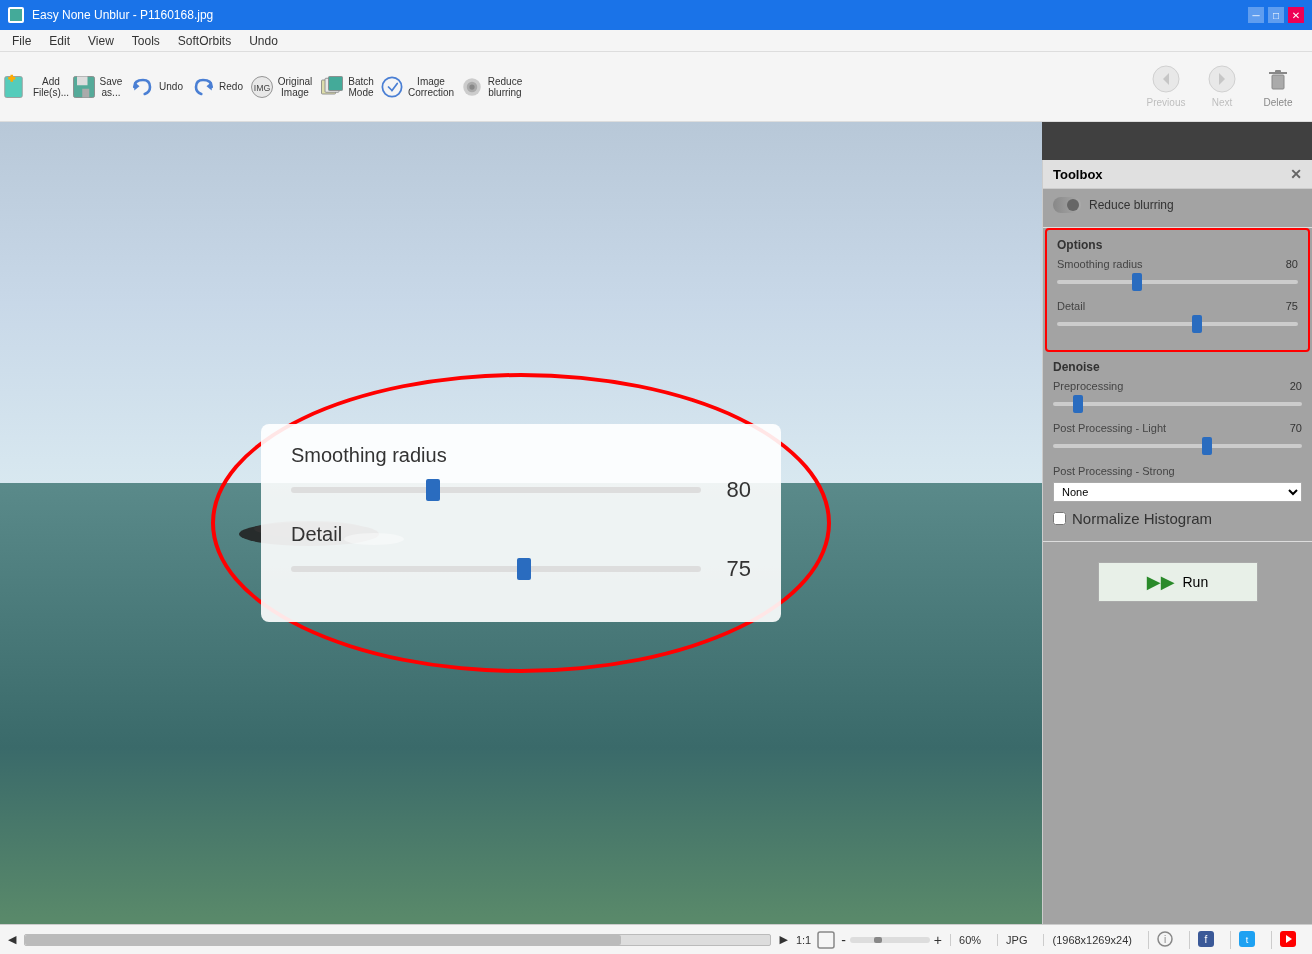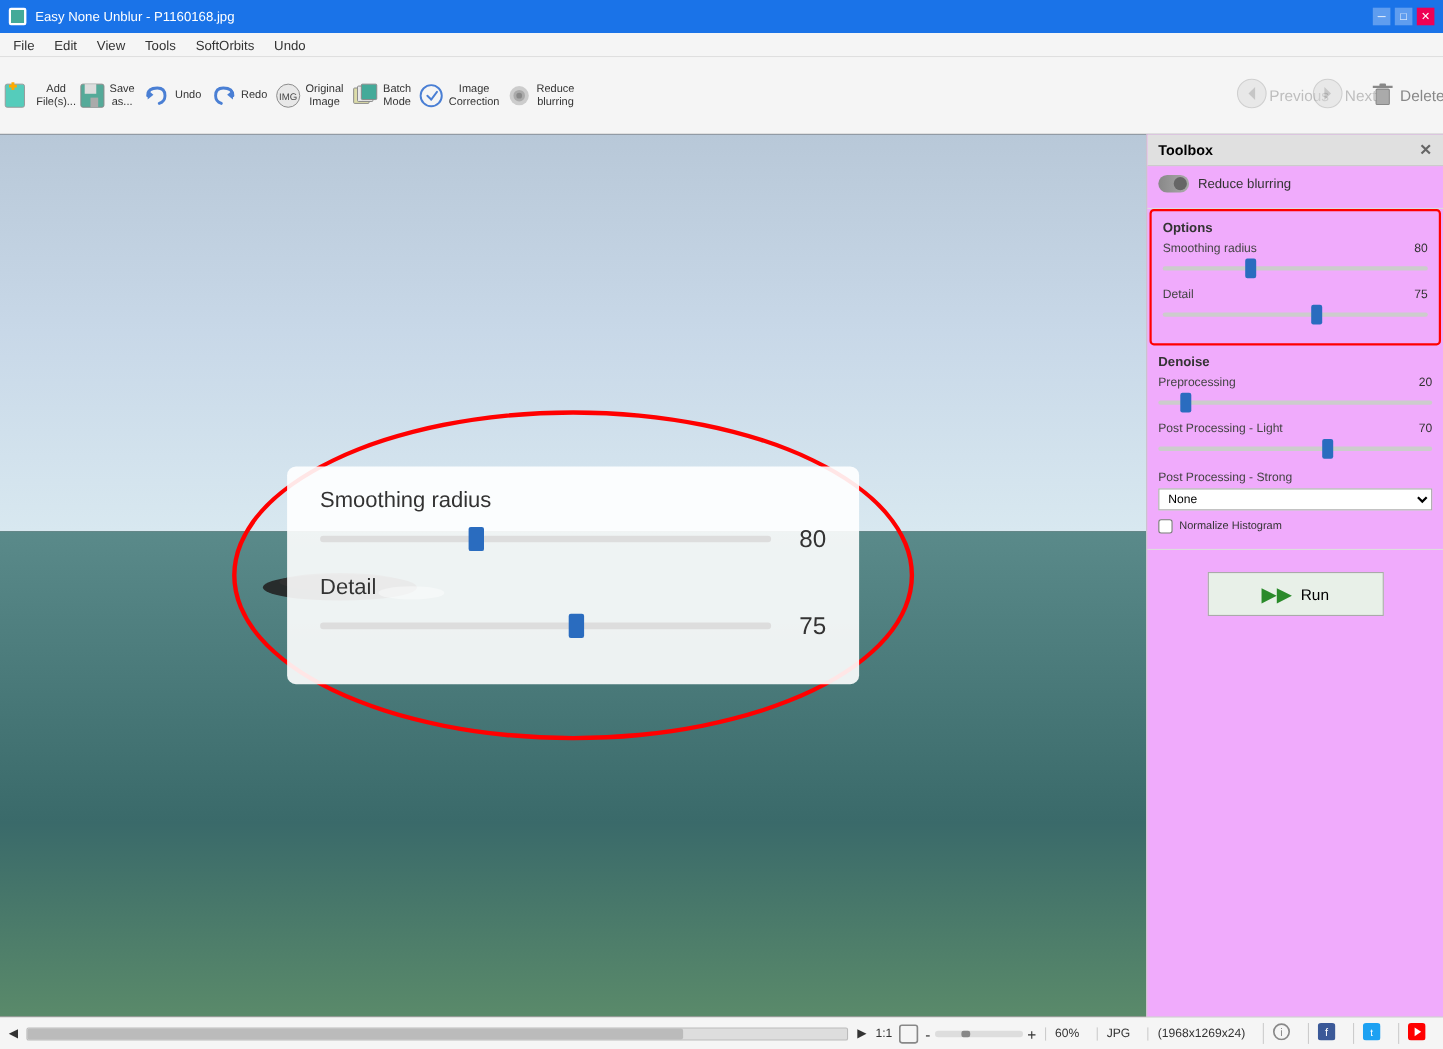--- a/index.html
+++ b/index.html
@@ -58,28 +58,28 @@
       border: 1px solid transparent;
       padding: 4px;
       font-size: 10px;
       color: #333;
       gap: 2px;
     }
     .toolbar-icon { width: 32px; height: 32px; display: flex; align-items: center; justify-content: center; }
     .toolbar-right { margin-left: auto; display: flex; align-items: center; gap: 4px; }
     .toolbar-right-btn {
       display: flex;
-      flex-direction: row;
+      flex-direction: column;
       align-items: center;
       justify-content: center;
       width: 52px;
       height: 60px;
       cursor: pointer;
       color: #888;
-      font-size: 14px;
+      font-size: 10px;
       gap: 2px;
     }
     .toolbar-right-btn.disabled { opacity: 0.5; }
 
     
     .main-container {
       display: flex;
       height: calc(954px - 30px - 22px - 70px - 30px);
       background: #404040;
     }
@@ -160,25 +160,26 @@
       width: 14px;
       height: 22px;
       background: #2a6cbf;
       border-radius: 2px;
     }
     .tooltip-value { font-size: 22px; color: #333; width: 40px; text-align: right; }
 
     
     .toolbox {
       width: 270px;
-      background: #f0abfc;
+      background: #a3a3a3;
       border-left: 1px solid #ccc;
       padding: 0;
       overflow-y: auto;
       position: relative;
+      margin-top: 38px;
     }
     .toolbox-header {
       background: #e0e0e0;
       padding: 6px 10px;
       font-size: 13px;
       font-weight: bold;
       display: flex;
       align-items: center;
       justify-content: space-between;
       border-bottom: 1px solid #ccc;
@@ -264,21 +265,21 @@
       background: #bbb;
       border-radius: 2px;
     }
     .status-zoom { display: flex; align-items: center; gap: 4px; }
     .status-zoom-track { width: 80px; height: 6px; background: #ddd; border-radius: 3px; position: relative; }
     .status-item { padding: 0 8px; border-left: 1px solid #ccc; }
 
     
     .checkbox-row { display: flex; align-items: center; gap: 6px; margin: 6px 0; }
     .checkbox-row input { cursor: pointer; }
-    .checkbox-label { font-size: 10px; color: #333; }
+    .checkbox-label { font-size: 15px; color: #333; }
 
     
     .tb-svg { width: 28px; height: 28px; }
 
     
     .rb-icon { width: 28px; height: 16px; background: linear-gradient(to right, #888, #aaa); border-radius: 8px; position: relative; }
     .rb-icon::after { content: ''; position: absolute; right: 2px; top: 2px; width: 12px; height: 12px; background: #666; border-radius: 50%; }
 
     .presets-icon {
       width: 28px; height: 20px; display: flex; flex-direction: column; gap: 3px; justify-content: center;

